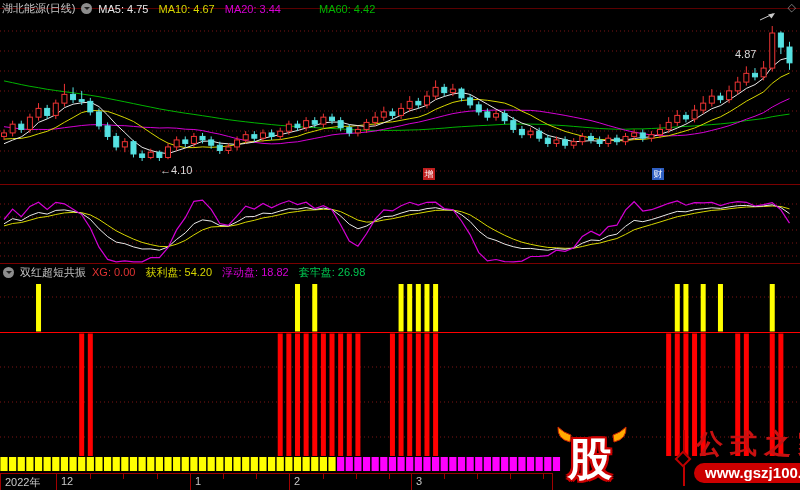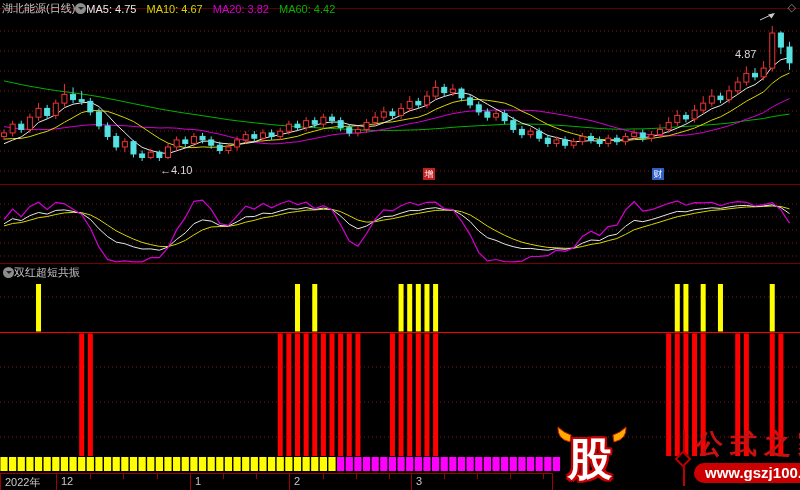--- a/index.html
+++ b/index.html
@@ -1,19 +1,19 @@
 <!DOCTYPE html>
 <html><head>
 <meta charset="utf-8">
 <style>
   html,body{margin:0;padding:0;background:#222;}
   #screen{position:relative;width:800px;height:490px;background:#000;overflow:hidden;
           font-family:"Liberation Sans",sans-serif;}
   #chart{position:absolute;left:0;top:0;}
-  .hdr{position:absolute;left:0;display:flex;align-items:center;font-size:11px;
+  .hdr{position:absolute;left:0;display:flex;align-items:center;gap:6px;font-size:11px;
        white-space:nowrap;z-index:5;}
   .hdr .t{color:#c4c4c4;}
   .chev{display:inline-block;width:11px;height:11px;border-radius:50%;background:#8d8d8d;
         position:relative;flex:0 0 auto;}
   .chev:after{content:"";position:absolute;left:2.5px;top:4px;border:3px solid transparent;
         border-top-color:#222;}
   .vlabels span{margin-right:10px;text-align:right;}
   .ann{position:absolute;font-size:11px;color:#d8d8d8;z-index:4;}
   .evm{position:absolute;width:12px;height:12px;font-size:9px;line-height:12px;text-align:center;
        color:#fff;z-index:4;}
@@ -559,37 +559,38 @@
         <rect x="526.952" y="457" width="7.2" height="14" fill="#ff00ff"></rect>
         <rect x="535.584" y="457" width="7.2" height="14" fill="#ff00ff"></rect>
         <rect x="544.216" y="457" width="7.2" height="14" fill="#ff00ff"></rect>
         <rect x="552.848" y="457" width="7.2" height="14" fill="#ff00ff"></rect>
       </g>
     </svg>
 
   <div class="hdr" style="top:1px;left:2px;">
     <span class="t">湖北能源(日线)</span>
     <span class="chev"></span>
-    <span class="vlabels" id="ma-labels"><span style="color: rgb(232, 232, 232);">MA5: 4.75</span><span style="color: rgb(214, 214, 0);">MA10: 4.67</span><span style="color: rgb(212, 0, 212);">MA20: 3.82</span><span style="color: rgb(0, 180, 0);">MA60: 4.42</span></span>
+    <span class="vlabels" id="ma-labels"><span style="color: rgb(232, 232, 232);">MA5: 4.75</span><span style="color: rgb(214, 214, 0);">MA10: 4.67</span><span style="color: rgb(212, 0, 212);">MA20: 3.44</span><span style="color: rgb(0, 180, 0); margin-left: 28px;">MA60: 4.42</span></span>
   </div>
 
   <div class="diam">◇</div>
 
   <div class="ann" style="left:160px;top:164px;">←4.10</div>
   <div class="ann" style="left:735px;top:12px;margin-top:36px;">4.87</div>
 
   <div id="evmarks">
       <div class="evm" style="left: 423px; top: 168px; background: rgb(194, 31, 31);">增</div>
       <div class="evm" style="left: 652px; top: 168px; background: rgb(47, 95, 194);">财</div>
     </div>
 
 
   <div class="hdr" style="top:265px;left:3px;">
     <span class="chev"></span>
     <span class="t">双红超短共振</span>
+    <span class="vlabels" id="sig-labels"><span style="color: rgb(224, 50, 50);">XG: 0.00</span><span style="color: rgb(214, 214, 0);">获利盘: 54.20</span><span style="color: rgb(212, 0, 212);">浮动盘: 18.82</span><span style="color: rgb(0, 200, 80);">套牢盘: 26.98</span></span>
   </div>
 
   <div id="tl">
     <span class="lbl" style="left:4px;">2022年</span>
   <span class="lbl" style="left: 60px;">12</span>
       <span class="lbl" style="left: 194px;">1</span>
       <span class="lbl" style="left: 293px;">2</span>
       <span class="lbl" style="left: 415px;">3</span>
       <div class="tick" style="left: 55px;"></div>
       <div class="tick" style="left: 189px;"></div>

